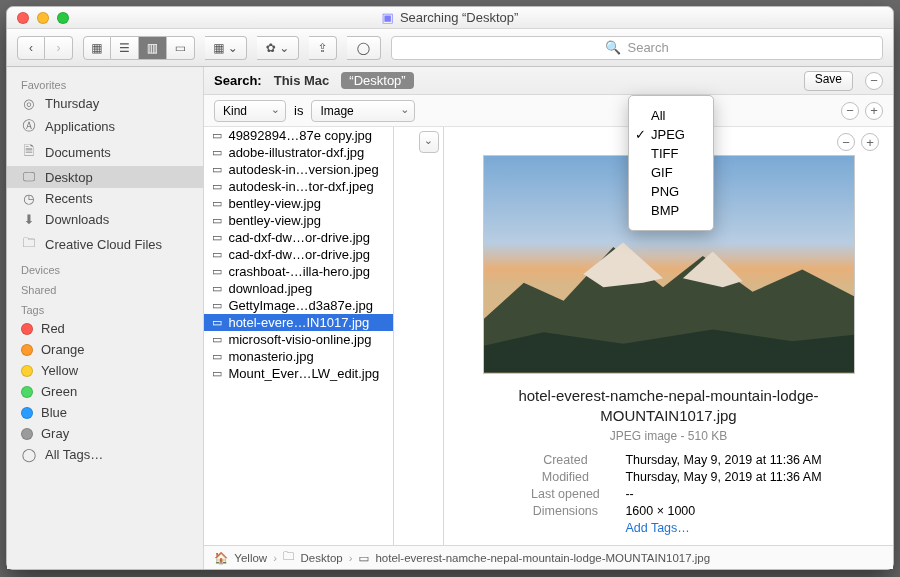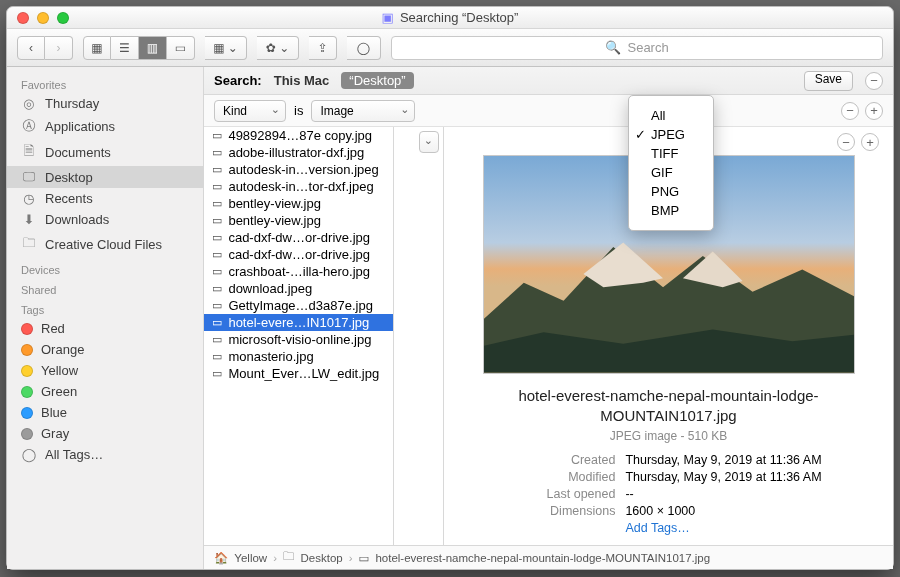--- a/index.html
+++ b/index.html
@@ -50,21 +50,21 @@
   .middle{width:50px;border-right:1px solid #d8d8d8;background:#fff;display:flex;align-items:flex-start;justify-content:flex-end;padding:4px}
   .preview{flex:1;display:flex;flex-direction:column;align-items:center;padding:6px 14px 10px;background:#fff;overflow:hidden}
   .prev-controls{align-self:flex-end;display:flex;gap:6px;margin-bottom:4px}
   .thumb{width:372px;height:230px;border:1px solid #c9c9c9;position:relative;overflow:hidden}
   .sky{position:absolute;inset:0;background:linear-gradient(#7aa9d5 0%,#b8cde2 40%,#e7b07a 52%,#d8b789 60%)}
   .mtn{position:absolute;bottom:0;left:0;right:0;height:62%;}
   .mtn svg{width:100%;height:100%}
   .ptitle{font-size:15px;color:#222;text-align:center;margin-top:12px;line-height:1.3;max-width:380px}
   .psub{color:#8a8a8a;font-size:12px;margin-top:4px}
   .meta{margin-top:10px;font-size:12.5px;display:grid;grid-template-columns:100px auto;row-gap:3px;column-gap:10px}
-  .meta .k{text-align:right;color:#8a8a8a}
+  .meta .k{text-align:center;color:#8a8a8a}
   .addtags{color:#1f73d4}
   .pathbar{height:24px;border-top:1px solid #d8d8d8;background:#fafafa;display:flex;align-items:center;padding:0 10px;font-size:11.5px;gap:6px;color:#555}
   .pb-sep{color:#aaa}
   svg{display:block}
 </style>
 </head>
 <body>
 
 <div class="window">
   <div class="titlebar">

